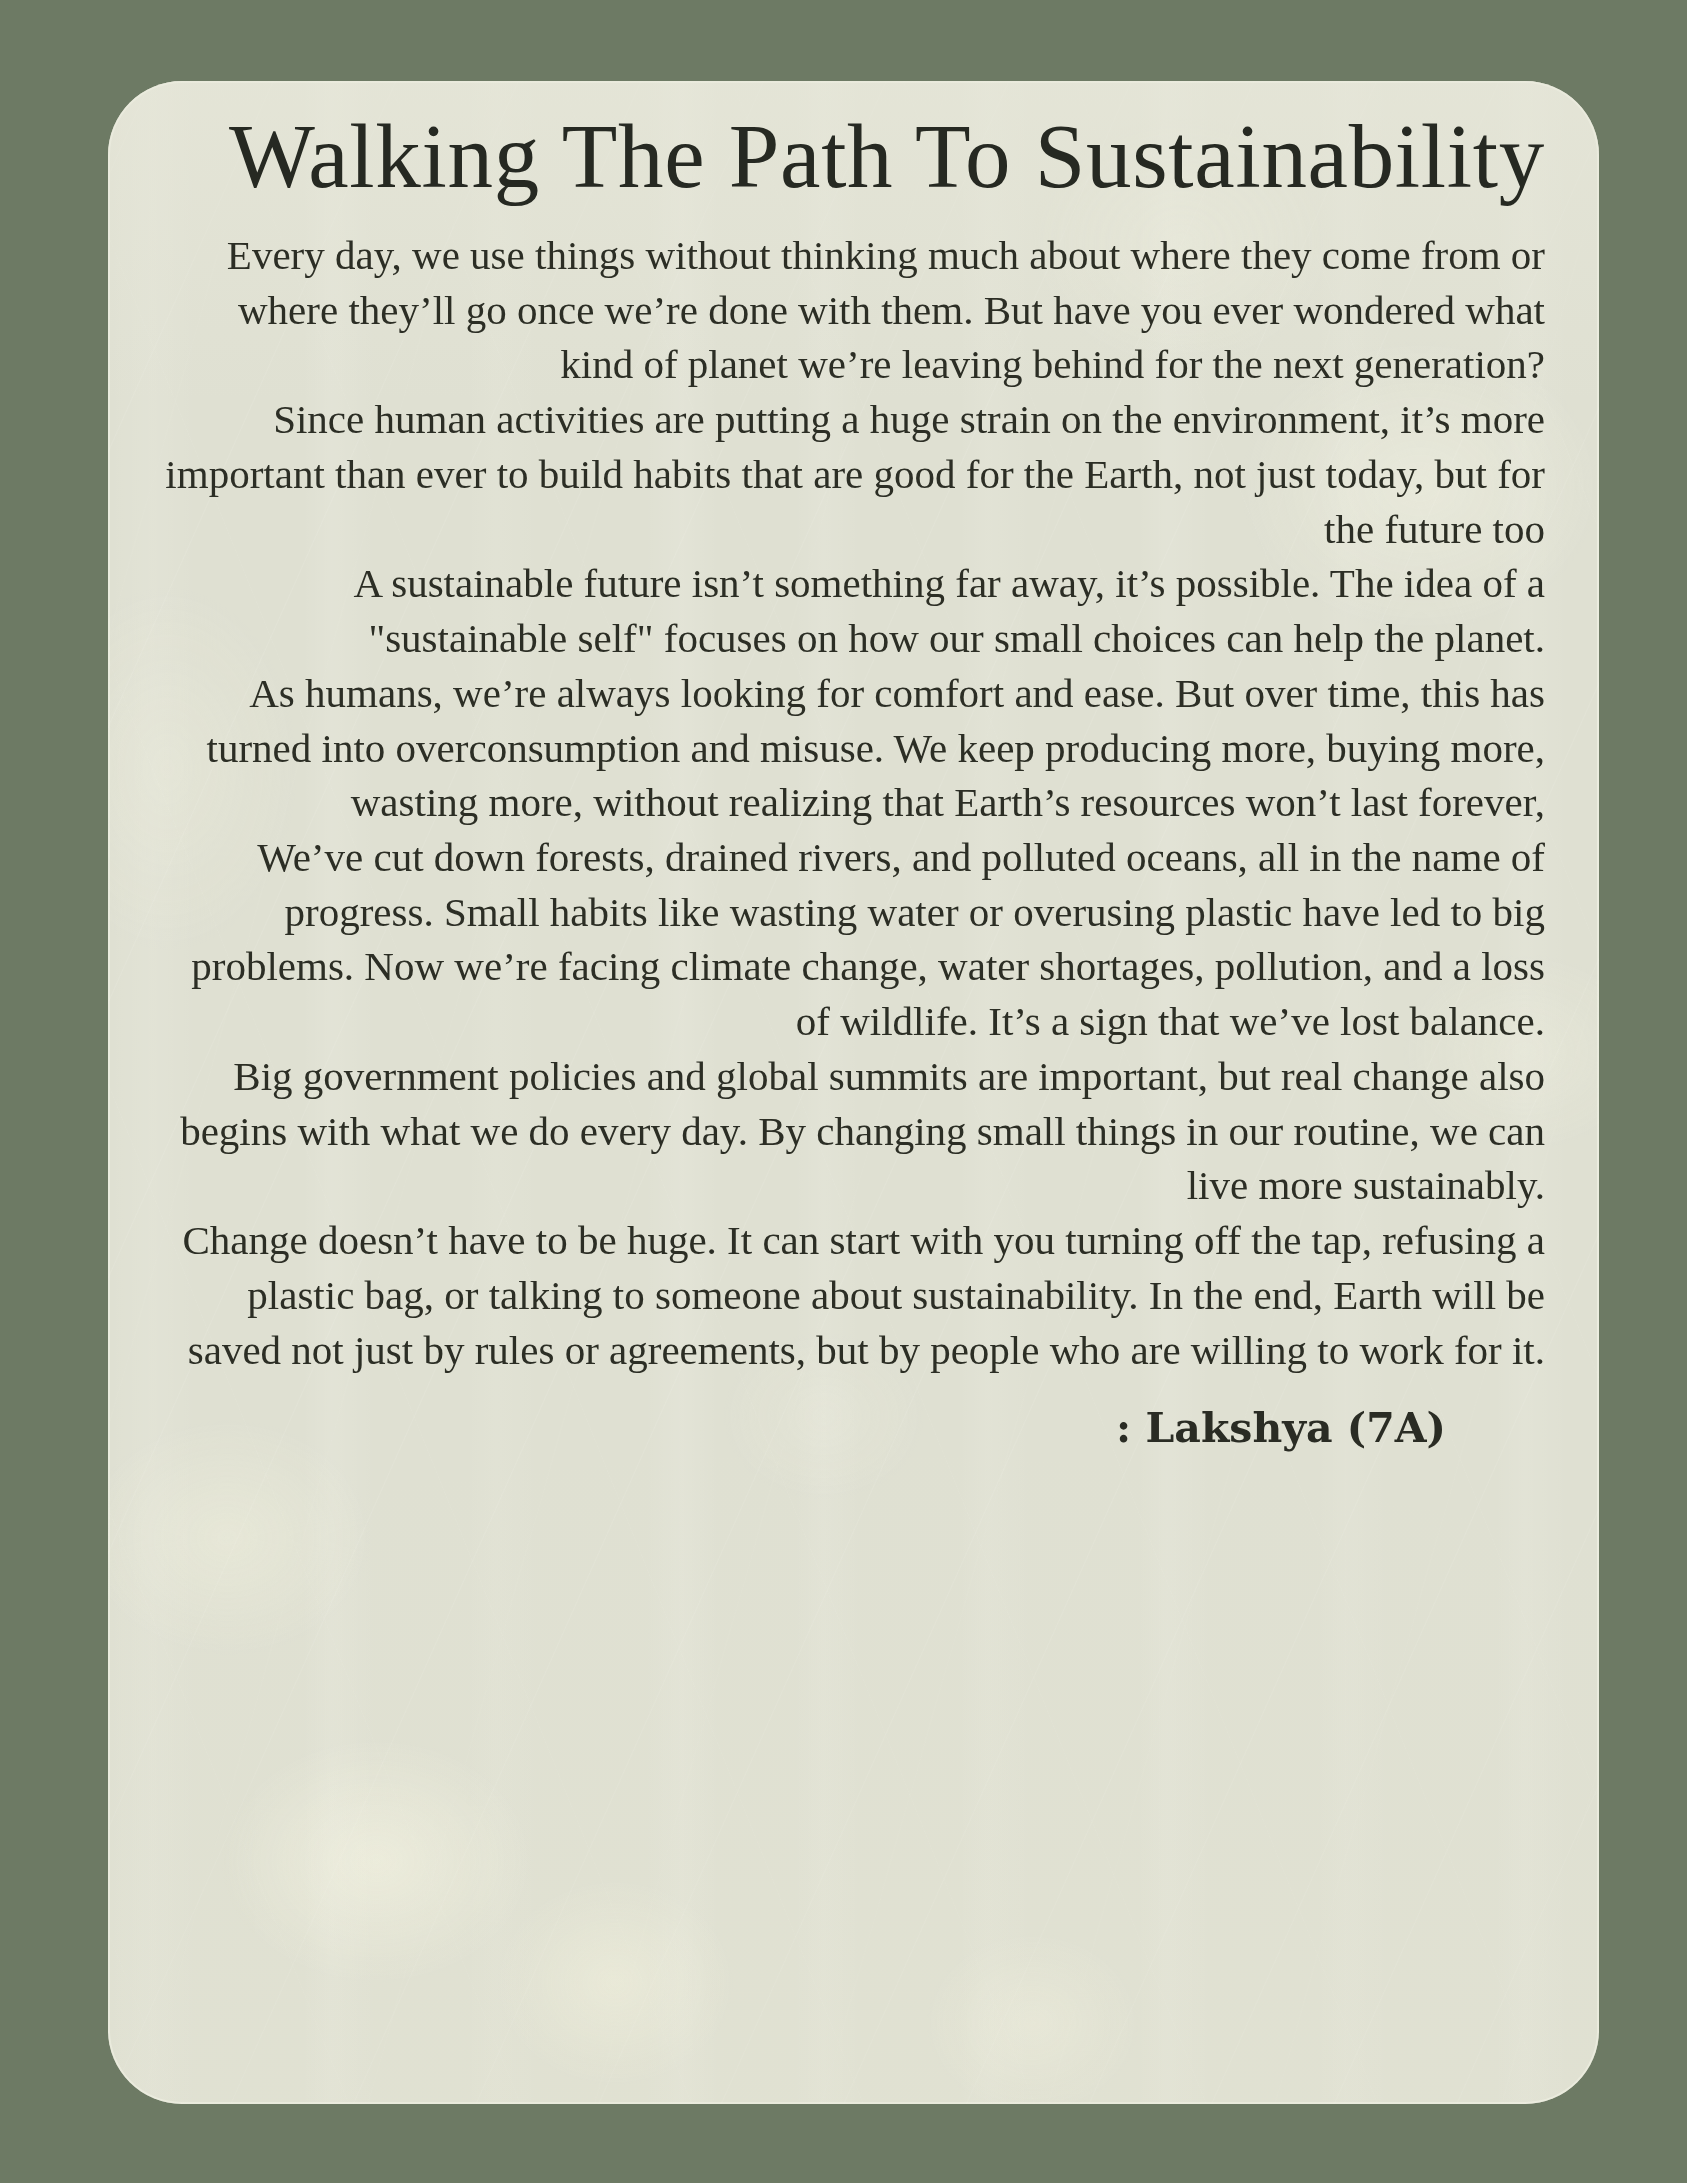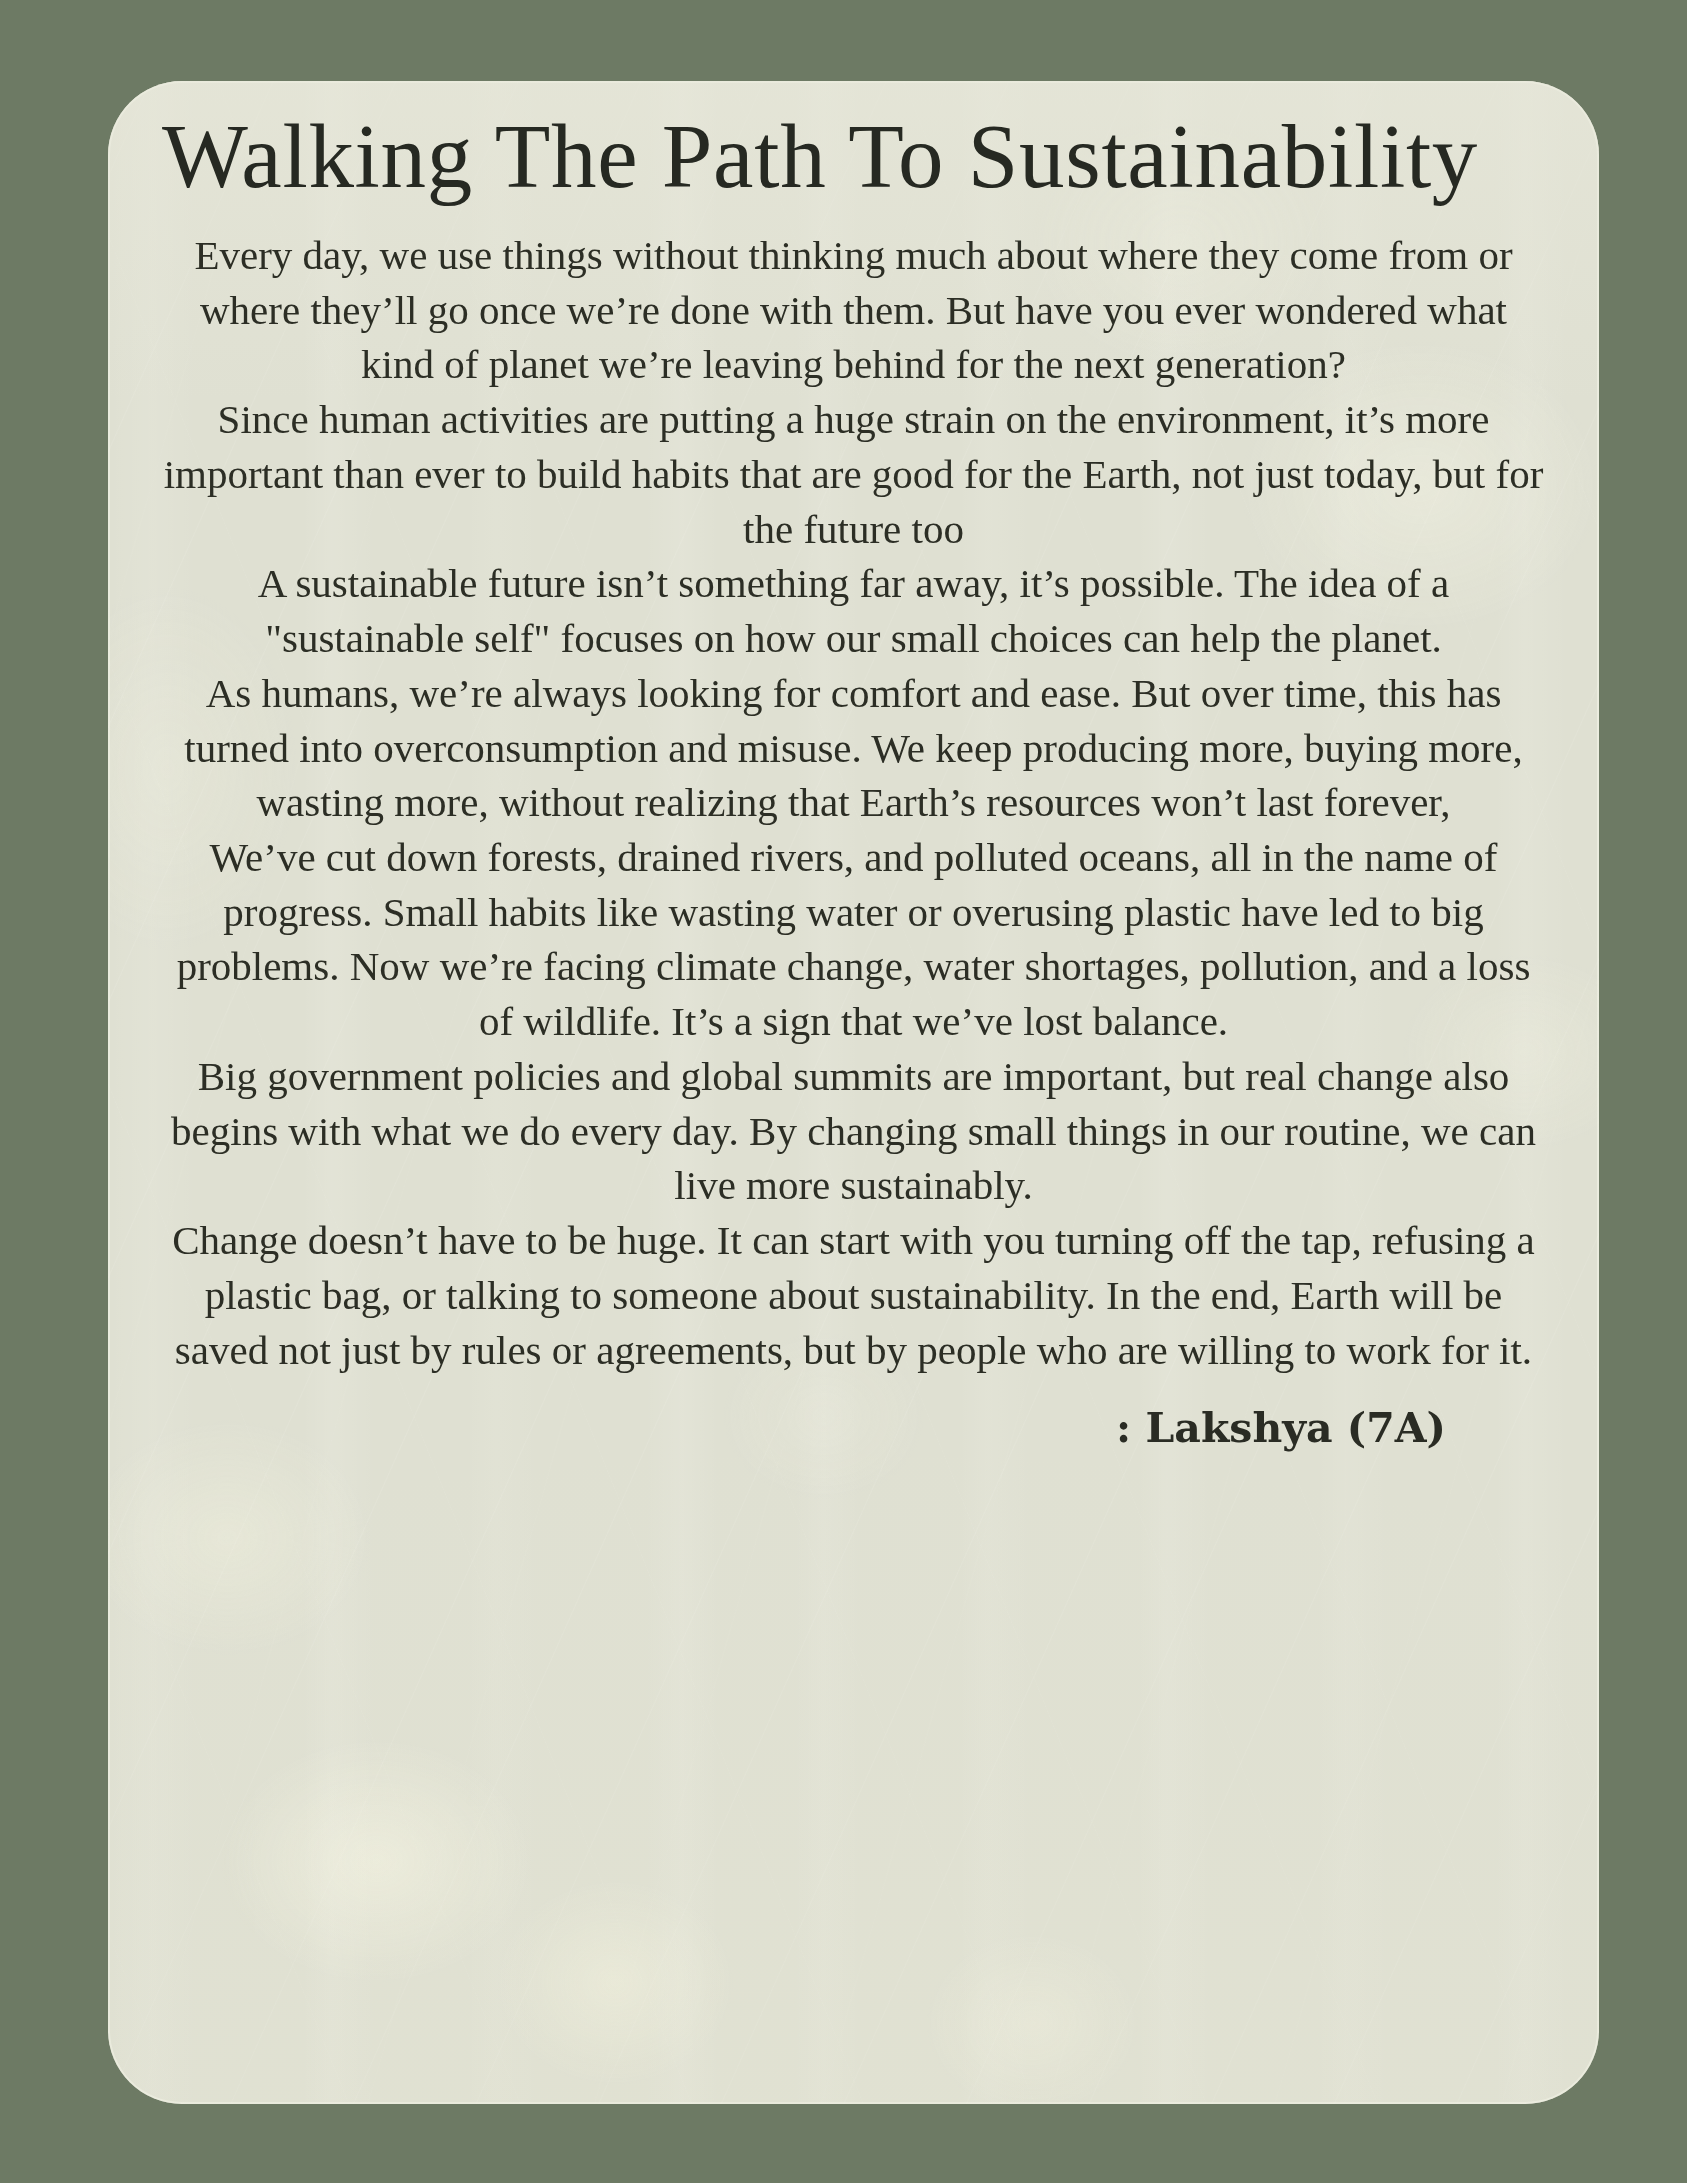--- a/index.html
+++ b/index.html
@@ -132,33 +132,33 @@
   
   .content {
     position: relative;
     z-index: 5;
     padding: 0 54px;
   }
 
   .title {
     margin: 0;
     padding-top: 25px;
-    text-align: left;
+    text-align: right;
     font-family: "Liberation Serif", "DejaVu Serif", serif;
     font-weight: 400;
     font-size: 91px;
     line-height: 1.12;
     letter-spacing: 0.7px;
     color: #262922;
   }
 
   .body-copy {
     margin: 0;
     padding-top: 20px;
-    text-align: center;
+    text-align: right;
     font-family: "Liberation Serif", "DejaVu Serif", serif;
     font-weight: 400;
     font-size: 41px;
     line-height: 1.335;
     color: #2c2e25;
   }
 
   .body-copy p {
     margin: 0;
   }

